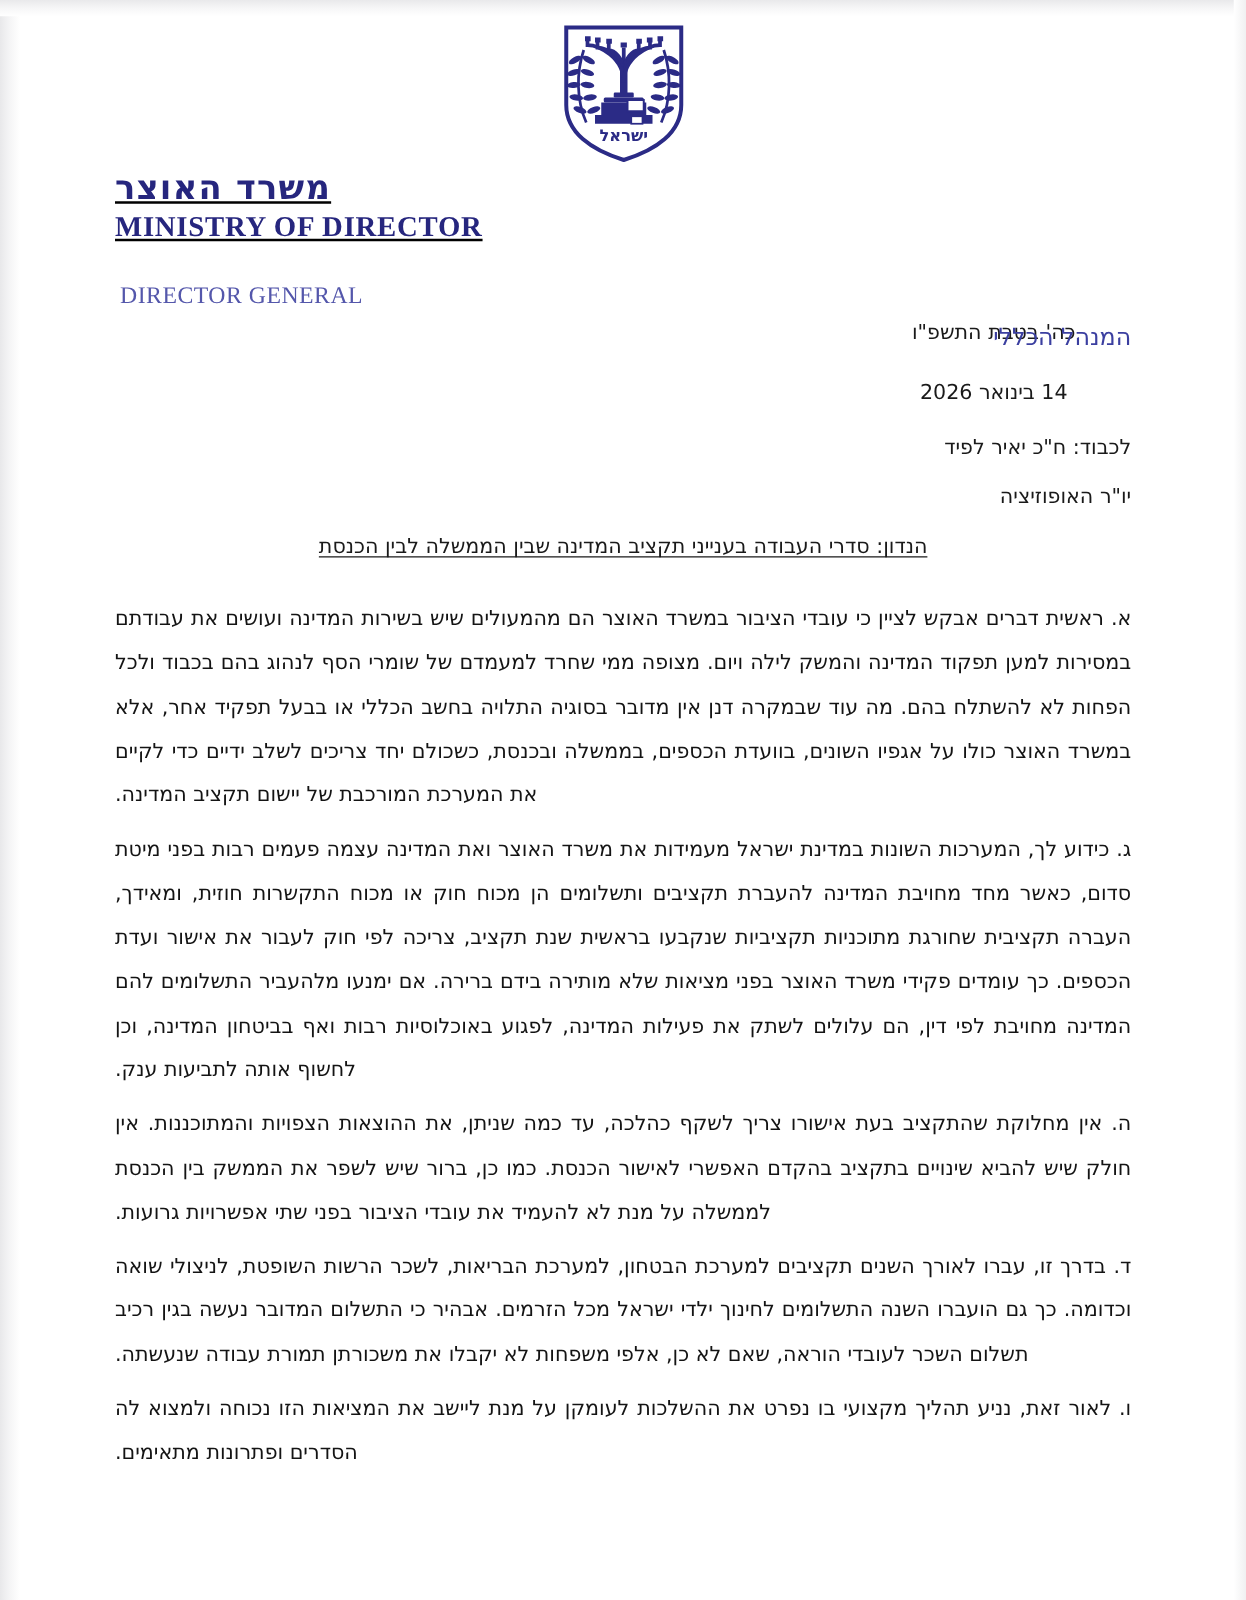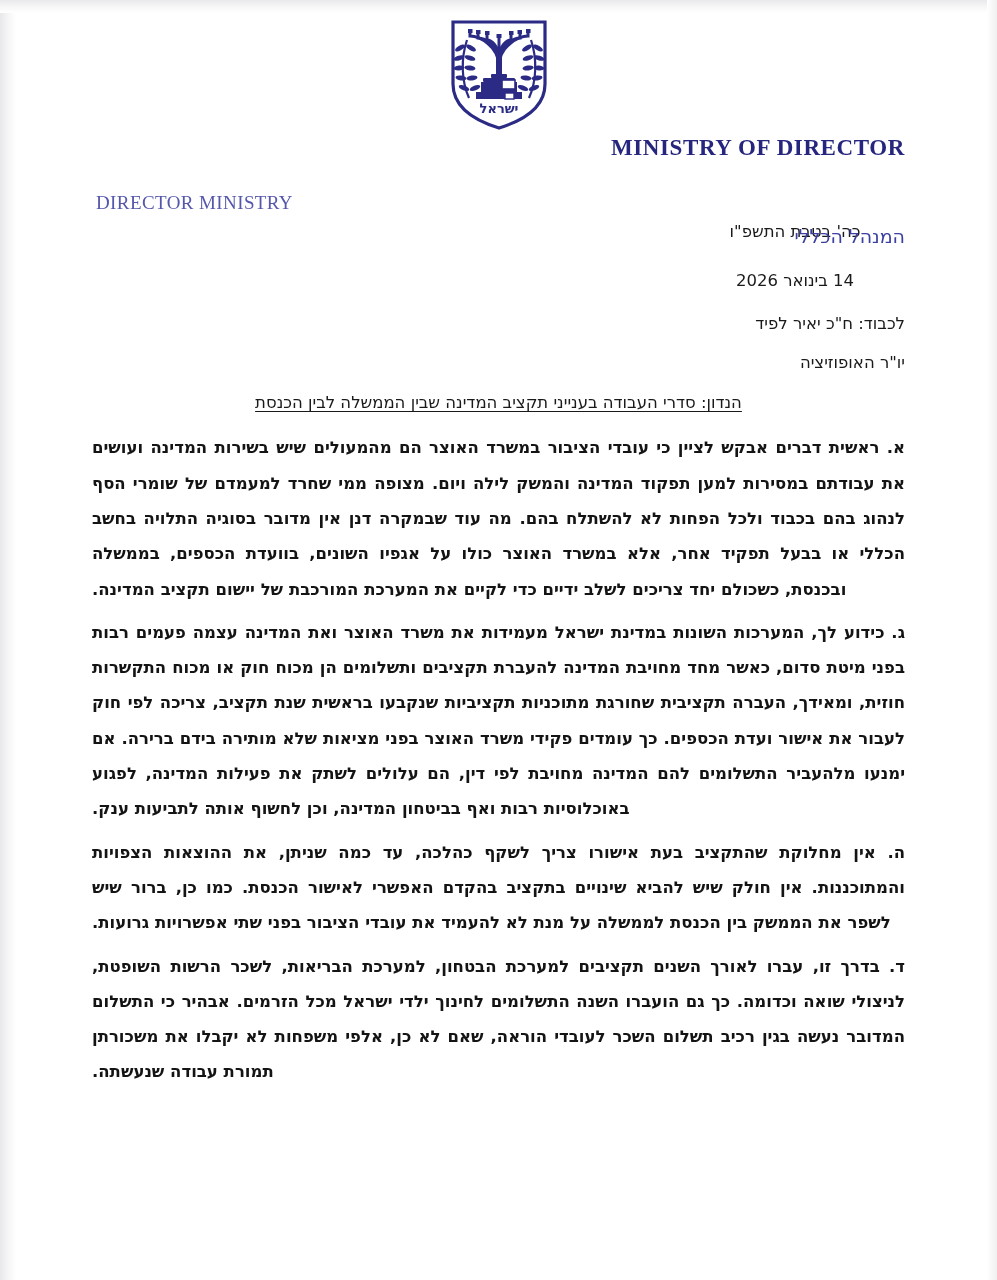--- a/index.html
+++ b/index.html
@@ -48,22 +48,23 @@
   }
 
   .content {
     position: relative;
     z-index: 2;
     padding: 0 92px;
   }
 
   
   .letterhead {
-    text-align: right;
+    text-align: left;
     padding-top: 18px;
+    text-decoration: underline;
   }
   .emblem {
     display: block;
     margin: 0 auto;
     width: 108px;
     height: 114px;
   }
   .ministry-he {
     font-family: "DejaVu Sans", "Liberation Sans", sans-serif;
     font-weight: bold;
@@ -132,39 +133,38 @@
     font-size: 16.5px;
     color: #1a1a1a;
     margin-bottom: 21px;
     line-height: 1.1;
   }
 
   
   .subject {
     text-align: center;
     margin-top: 8px;
-    margin-bottom: 18px;
+    margin-bottom: 31px;
   }
   .subject span {
     font-size: 16.5px;
     color: #1a1a1a;
     text-decoration: underline;
     text-underline-offset: 3px;
   }
 
   
   .body-text p {
     font-size: 16.5px;
     color: #141414;
     line-height: 2.14;
     margin: 0 0 8px 0;
     text-align: justify;
     text-align-last: left;
     direction: rtl;
-    font-weight: bold;
   }
 </style>
 </head>
 <body>
 
 <div class="page">
   <div class="edge-left"></div>
   <div class="edge-top"></div>
   <div class="edge-right"></div>
 
@@ -235,26 +235,27 @@
           <ellipse cx="89" cy="70" rx="5.5" ry="2.4" transform="rotate(-20 89 70)"></ellipse>
           <ellipse cx="82" cy="30" rx="5.5" ry="2.4" transform="rotate(-30 82 30)"></ellipse>
           <ellipse cx="83" cy="40" rx="5.5" ry="2.4" transform="rotate(-18 83 40)"></ellipse>
           <ellipse cx="83" cy="50" rx="5.5" ry="2.4" transform="rotate(-8 83 50)"></ellipse>
           <ellipse cx="81" cy="60" rx="5.5" ry="2.4" transform="rotate(8 81 60)"></ellipse>
           <ellipse cx="78" cy="70" rx="5.5" ry="2.4" transform="rotate(20 78 70)"></ellipse>
         </g>
 
         <text x="54" y="95" text-anchor="middle" font-family="DejaVu Sans, sans-serif" font-size="13" font-weight="bold" fill="#2b2b86">ישראל</text>
       </svg>
+      <div class="ministry-he">משרד האוצר</div>
       <div class="ministry-en">MINISTRY OF DIRECTOR</div>
     </div>
 
     <div class="title-row">
       <div class="title-he">המנהל הכללי</div>
-      <div class="title-en">DIRECTOR MINISTRY</div>
+      <div class="title-en">DIRECTOR GENERAL</div>
     </div>
 
     <div class="dates">
       <div class="date-line hebrew">כה' בטבת התשפ"ו</div>
       <div class="date-line gregorian">14 בינואר 2026</div>
     </div>
 
     <div class="addressee">
       <div>לכבוד: ח"כ יאיר לפיד</div>
       <div>יו"ר האופוזיציה</div>
@@ -262,16 +263,17 @@
 
     <div class="subject">
       <span>הנדון: סדרי העבודה בענייני תקציב המדינה שבין הממשלה לבין הכנסת</span>
     </div>
 
     <div class="body-text">
       <p>א. ראשית דברים אבקש לציין כי עובדי הציבור במשרד האוצר הם מהמעולים שיש בשירות המדינה ועושים את עבודתם במסירות למען תפקוד המדינה והמשק לילה ויום. מצופה ממי שחרד למעמדם של שומרי הסף לנהוג בהם בכבוד ולכל הפחות לא להשתלח בהם. מה עוד שבמקרה דנן אין מדובר בסוגיה התלויה בחשב הכללי או בבעל תפקיד אחר, אלא במשרד האוצר כולו על אגפיו השונים, בוועדת הכספים, בממשלה ובכנסת,  כשכולם יחד צריכים לשלב ידיים כדי לקיים את המערכת המורכבת של יישום תקציב המדינה.</p>
       <p>ג. כידוע לך, המערכות השונות במדינת ישראל מעמידות את משרד האוצר ואת המדינה עצמה פעמים רבות בפני מיטת סדום, כאשר מחד מחויבת המדינה להעברת תקציבים ותשלומים הן מכוח חוק או מכוח התקשרות חוזית, ומאידך, העברה תקציבית שחורגת מתוכניות תקציביות שנקבעו בראשית שנת תקציב, צריכה לפי חוק לעבור את אישור ועדת הכספים. כך עומדים פקידי משרד האוצר בפני מציאות שלא מותירה בידם ברירה. אם ימנעו מלהעביר התשלומים להם המדינה מחויבת לפי דין, הם עלולים לשתק את פעילות המדינה, לפגוע באוכלוסיות רבות ואף בביטחון המדינה, וכן לחשוף אותה לתביעות ענק.</p>
       <p>ה. אין מחלוקת שהתקציב בעת אישורו צריך לשקף כהלכה, עד כמה שניתן, את ההוצאות הצפויות והמתוכננות. אין חולק שיש להביא שינויים בתקציב בהקדם האפשרי לאישור הכנסת. כמו כן, ברור שיש לשפר את הממשק בין הכנסת לממשלה על מנת לא להעמיד את עובדי הציבור בפני שתי אפשרויות גרועות.</p>
       <p>ד. בדרך זו, עברו לאורך השנים תקציבים למערכת הבטחון, למערכת הבריאות, לשכר הרשות השופטת, לניצולי שואה וכדומה. כך גם הועברו השנה התשלומים לחינוך ילדי ישראל מכל הזרמים. אבהיר כי התשלום המדובר נעשה בגין רכיב תשלום השכר לעובדי הוראה, שאם לא כן, אלפי משפחות לא יקבלו את משכורתן תמורת עבודה שנעשתה.</p>
+      <p>ו. לאור זאת, נניע תהליך מקצועי בו נפרט את ההשלכות לעומקן על מנת ליישב את המציאות הזו נכוחה ולמצוא לה הסדרים ופתרונות מתאימים.</p>
     </div>
 
   </div>
 </div>
 
 </body></html>

